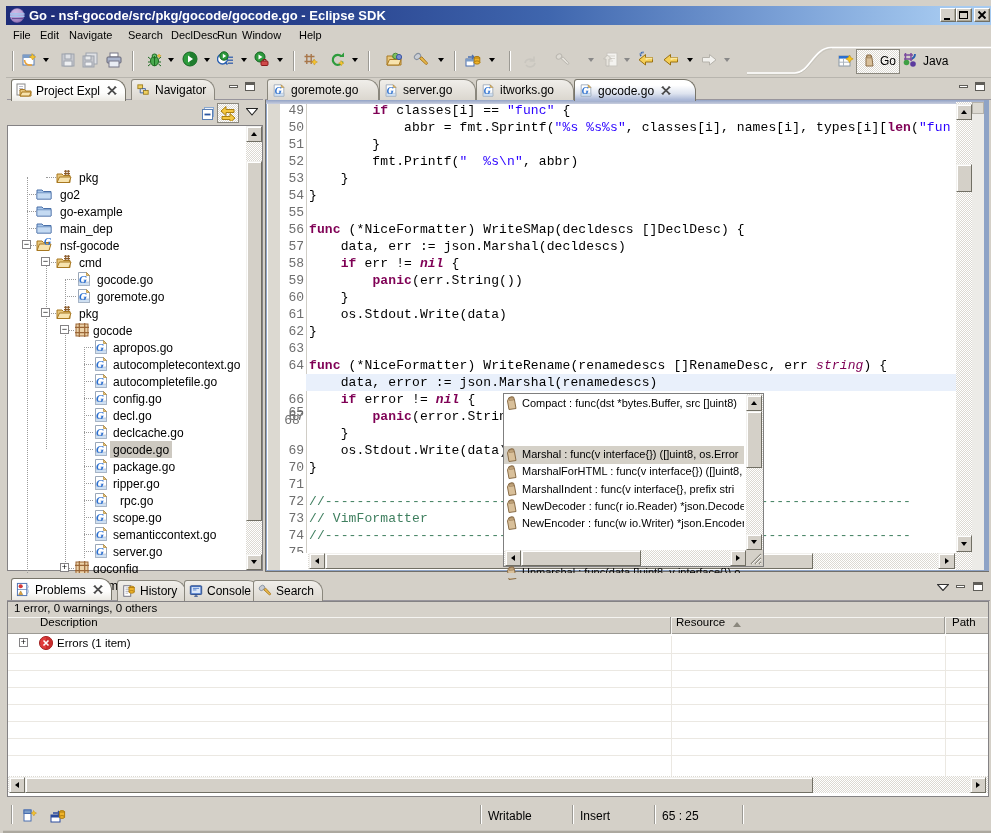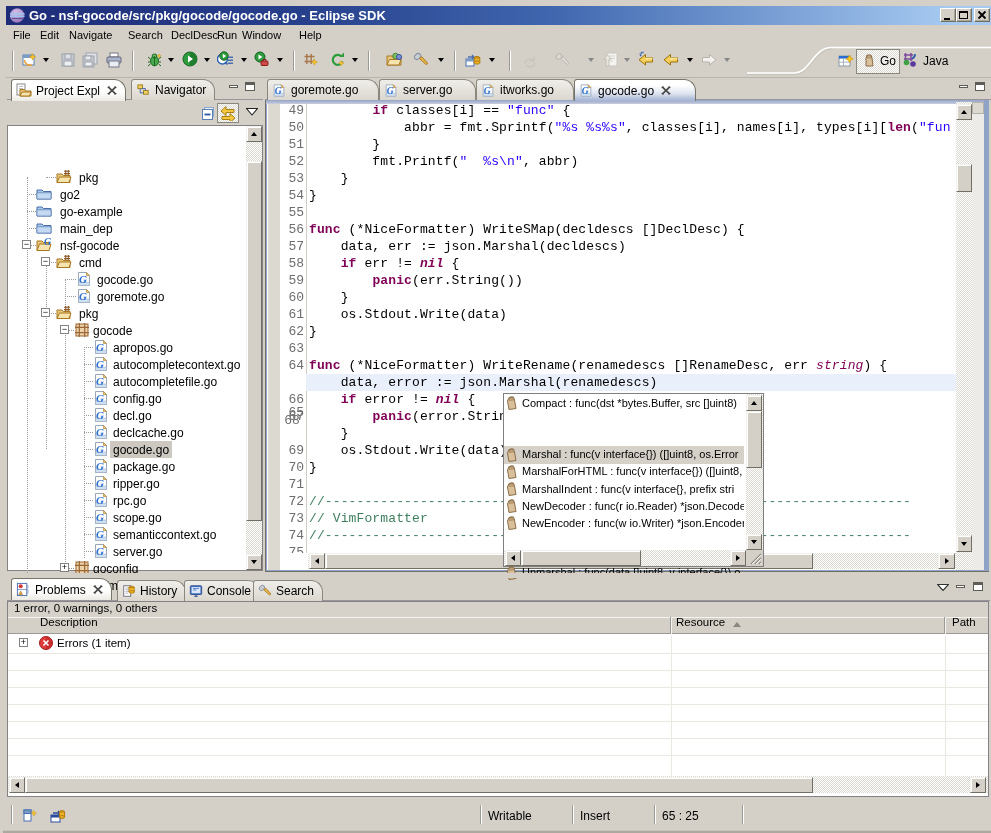--- a/index.html
+++ b/index.html
@@ -435,21 +435,21 @@
           <text x="3" y="11.5" font-family="Liberation Serif" font-style="italic" font-weight="bold" font-size="11" fill="#2a6fd0">G</text>
         </svg>
 <div class="trow" style="left:103px;top:306px;padding:0 3px;">ripper.go</div>
 <div class="abs" style="left:77px;top:331px;width:9px;border-top:1px dotted #9a9a9a;"></div>
 <svg class="tico" style="left:86px;top:323px;" viewBox="0 0 16 16">
           <path d="M2.5 1.5 h8 l3 3 v10 h-11z" fill="#fff" stroke="#9aa7b8"></path>
           <path d="M10.5 1.5 l3 3 h-3z" fill="#e8c77d" stroke="#a87820" stroke-width="0.6"></path>
           <path d="M2.5 11 h11 v3.5 h-11z" fill="#cfe0f2" stroke="#9aa7b8" stroke-width="0.5"></path>
           <text x="3" y="11.5" font-family="Liberation Serif" font-style="italic" font-weight="bold" font-size="11" fill="#2a6fd0">G</text>
         </svg>
-<div class="trow" style="left:103px;top:323px;padding:0 3px;">rpc.go</div>
+<div class="trow" style="left:110px;top:323px;padding:0 3px;">rpc.go</div>
 <div class="abs" style="left:77px;top:348px;width:9px;border-top:1px dotted #9a9a9a;"></div>
 <svg class="tico" style="left:86px;top:340px;" viewBox="0 0 16 16">
           <path d="M2.5 1.5 h8 l3 3 v10 h-11z" fill="#fff" stroke="#9aa7b8"></path>
           <path d="M10.5 1.5 l3 3 h-3z" fill="#e8c77d" stroke="#a87820" stroke-width="0.6"></path>
           <path d="M2.5 11 h11 v3.5 h-11z" fill="#cfe0f2" stroke="#9aa7b8" stroke-width="0.5"></path>
           <text x="3" y="11.5" font-family="Liberation Serif" font-style="italic" font-weight="bold" font-size="11" fill="#2a6fd0">G</text>
         </svg>
 <div class="trow" style="left:103px;top:340px;padding:0 3px;">scope.go</div>
 <div class="abs" style="left:77px;top:365px;width:9px;border-top:1px dotted #9a9a9a;"></div>
 <svg class="tico" style="left:86px;top:357px;" viewBox="0 0 16 16">

